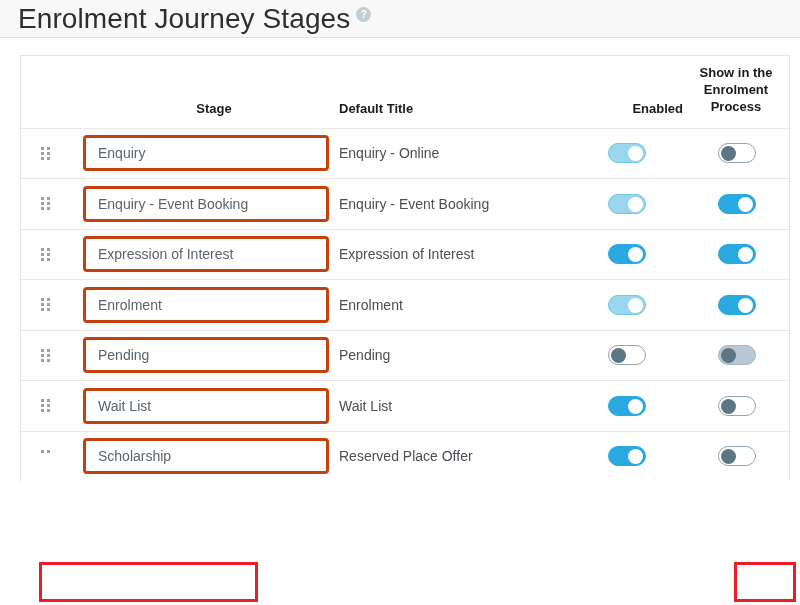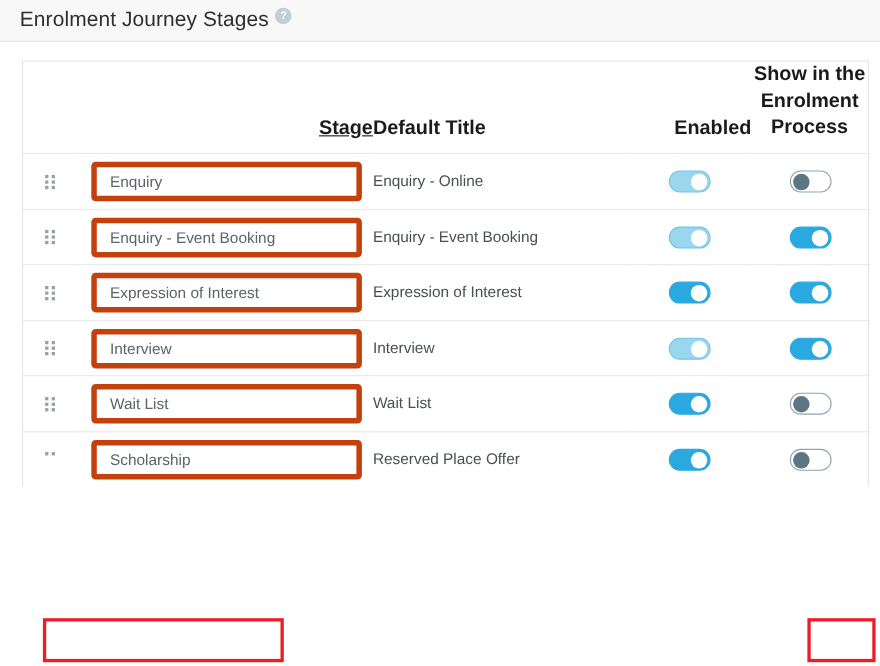--- a/index.html
+++ b/index.html
@@ -19,21 +19,21 @@
   .page-header {
     height: 38px;
     background: #f8f8f8;
     border-bottom: 1px solid #e2e2e2;
     display: flex;
     align-items: center;
     padding-left: 18px;
     box-sizing: border-box;
   }
   .page-title {
-    font-size: 19px;
+    font-size: 28px;
     font-weight: 400;
     color: #2e2e2e;
     letter-spacing: 0.1px;
     line-height: 1;
   }
   .help-icon {
     width: 15px;
     height: 15px;
     border-radius: 50%;
     background: #c3cdd4;
@@ -66,29 +66,29 @@
   }
 
   
   col.c-handle { width: 48px; }
   col.c-stage  { width: 270px; }
   col.c-title  { width: 232px; }
   col.c-enabled{ width: 112px; }
   col.c-show   { width: 108px; }
 
   thead th {
-    font-size: 18px;
+    font-size: 13px;
     font-weight: bold;
     color: #1b1b1b;
     vertical-align: bottom;
     padding: 0 0 12px 0;
     height: 72px;
     box-sizing: border-box;
   }
-  thead th.th-stage   { text-align: right; padding-left: 20px; text-decoration: underline; }
+  thead th.th-stage   { text-align: center; padding-left: 20px; }
   thead th.th-title   { text-align: left; }
   thead th.th-enabled { text-align: right; }
   thead th.th-show    { text-align: center; line-height: 1.32; padding-right: 2px;}
 
   tbody tr { border-top: 1px solid #e9e9e9; }
   tbody td {
     height: 49.5px;
     padding: 0;
     vertical-align: middle;
   }
@@ -112,21 +112,21 @@
     height: 3px;
     background: #9aa0a6;
   }
 
   
   .stage-cell { padding-left: 14px; padding-right: 10px; position: relative; }
   .stage-input {
     width: 100%;
     box-sizing: border-box;
     height: 36px;
-    border: 5px solid #c2410c;
+    border: 3px solid #c2410c;
     border-radius: 4px;
     background: #ffffff;
     color: #5b646b;
     font-size: 14px;
     font-family: "Liberation Sans", sans-serif;
     padding: 0 12px;
     outline: none;
   }
 
   .default-title {
@@ -297,24 +297,42 @@
               <span class="dots">
                 <i></i>
                 <i></i>
                 <i></i>
                 <i></i>
                 <i></i>
                 <i></i>
               </span>
             </div>
           </td>
-          <td class="stage-cell"><input type="text" class="stage-input" value="Interview" style=""></td>
-          <td><span class="default-title">Interview</span></td>
+          <td class="stage-cell"><input type="text" class="stage-input" value="Enrolment" style=""></td>
+          <td><span class="default-title">Enrolment</span></td>
           <td class="center"><span class="switch on-disabled"><span class="knob"></span></span></td>
           <td class="center"><span class="switch on"><span class="knob"></span></span></td>
+        </tr>
+        <tr>
+          <td>
+            <div class="drag-handle">
+              <span class="dots">
+                <i></i>
+                <i></i>
+                <i></i>
+                <i></i>
+                <i></i>
+                <i></i>
+              </span>
+            </div>
+          </td>
+          <td class="stage-cell"><input type="text" class="stage-input" value="Pending" style=""></td>
+          <td><span class="default-title">Pending</span></td>
+          <td class="center"><span class="switch off"><span class="knob"></span></span></td>
+          <td class="center"><span class="switch off-disabled"><span class="knob"></span></span></td>
         </tr>
         <tr>
           <td>
             <div class="drag-handle">
               <span class="dots">
                 <i></i>
                 <i></i>
                 <i></i>
                 <i></i>
                 <i></i>

